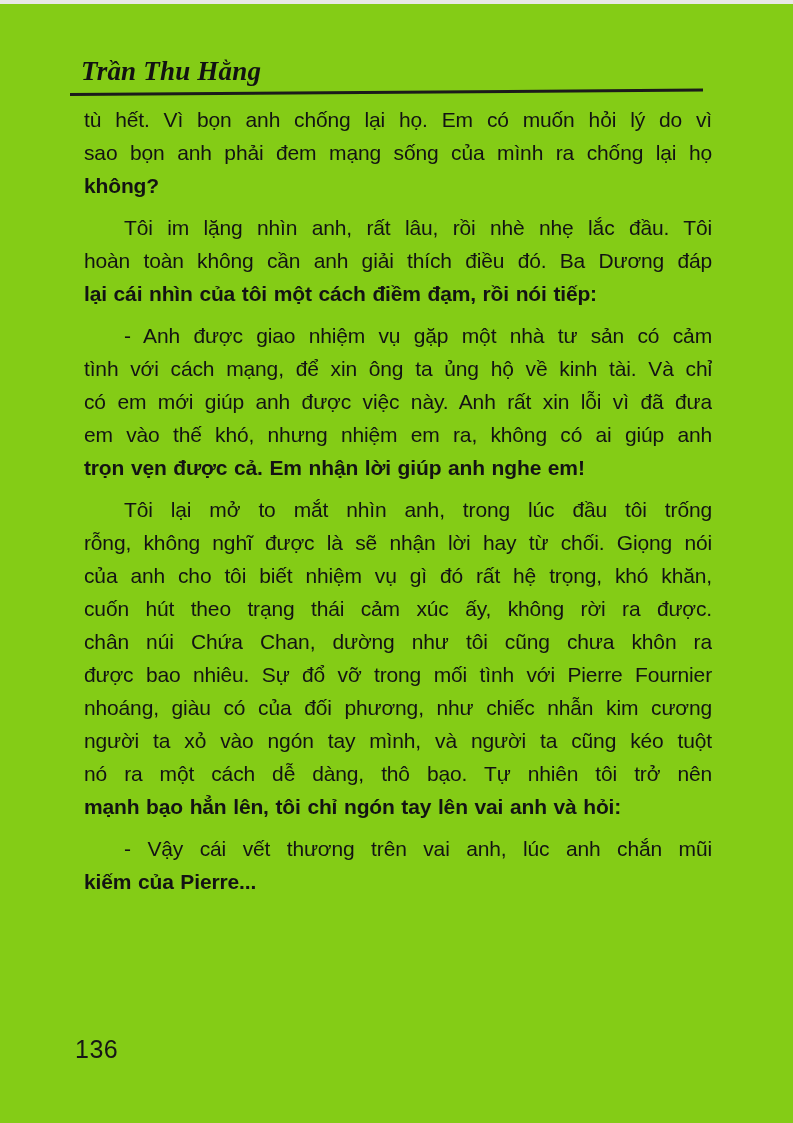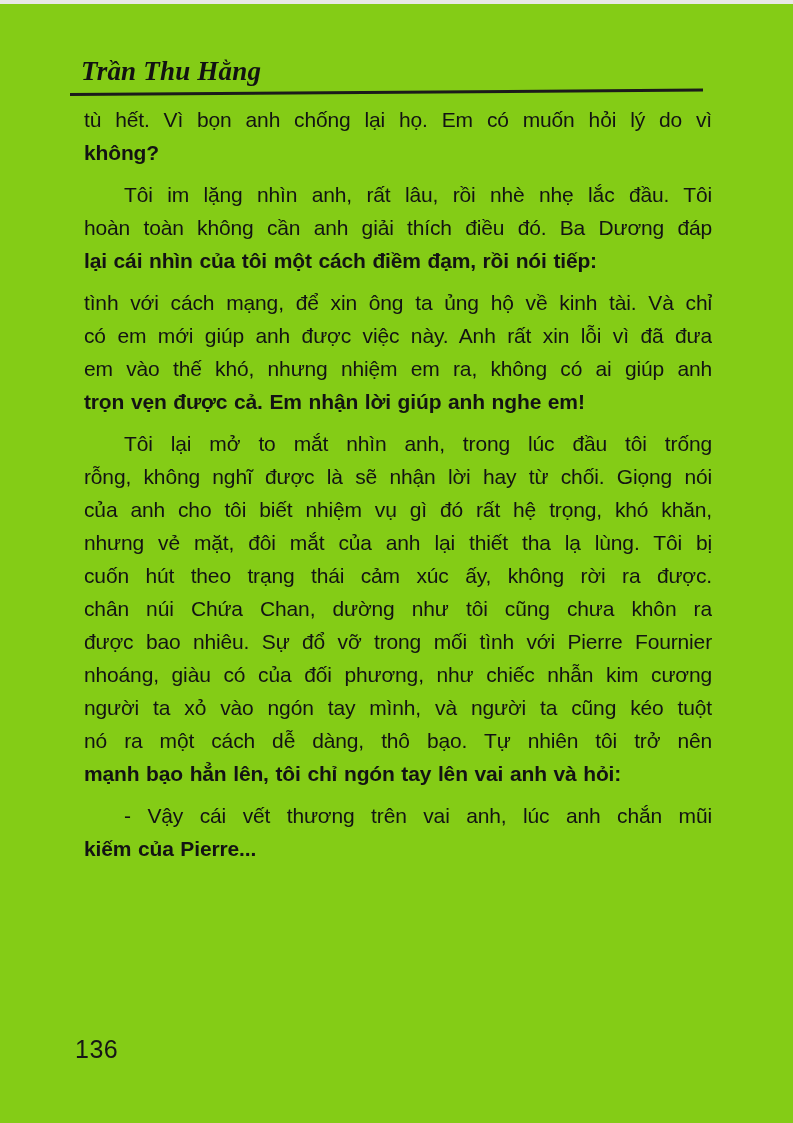--- a/index.html
+++ b/index.html
@@ -70,41 +70,42 @@
 <div class="page">
 
   <div class="running-header">Trần Thu Hằng</div>
 
   <div class="header-rule"></div>
 
   <div class="body-text">
 
     <div class="para">
       <div class="line">tù hết. Vì bọn anh chống lại họ. Em có muốn hỏi lý do vì</div>
+      <div class="line">sao bọn anh phải đem mạng sống của mình ra chống lại họ</div>
       <div class="line last">không?</div>
     </div>
 
     <div class="para">
       <div class="line indent">Tôi im lặng nhìn anh, rất lâu, rồi nhè nhẹ lắc đầu. Tôi</div>
       <div class="line">hoàn toàn không cần anh giải thích điều đó. Ba Dương đáp</div>
       <div class="line last">lại cái nhìn của tôi một cách điềm đạm, rồi nói tiếp:</div>
     </div>
 
     <div class="para">
+      <div class="line indent">- Anh được giao nhiệm vụ gặp một nhà tư sản có cảm</div>
       <div class="line">tình với cách mạng, để xin ông ta ủng hộ về kinh tài. Và chỉ</div>
       <div class="line">có em mới giúp anh được việc này. Anh rất xin lỗi vì đã đưa</div>
       <div class="line">em vào thế khó, nhưng nhiệm em ra, không có ai giúp anh</div>
       <div class="line last">trọn vẹn được cả. Em nhận lời giúp anh nghe em!</div>
     </div>
 
     <div class="para">
       <div class="line indent">Tôi lại mở to mắt nhìn anh, trong lúc đầu tôi trống</div>
       <div class="line">rỗng, không nghĩ được là sẽ nhận lời hay từ chối. Giọng nói</div>
       <div class="line">của anh cho tôi biết nhiệm vụ gì đó rất hệ trọng, khó khăn,</div>
-      <div class="line">nhưng vẻ mặt, đôi mắt của anh lại thiết tha lạ lùng. Tôi bị</div>
       <div class="line">cuốn hút theo trạng thái cảm xúc ấy, không rời ra được.</div>
       <div class="line">chân núi Chứa Chan, dường như tôi cũng chưa khôn ra</div>
       <div class="line">được bao nhiêu. Sự đổ vỡ trong mối tình với Pierre Fournier</div>
       <div class="line">nhoáng, giàu có của đối phương, như chiếc nhẫn kim cương</div>
       <div class="line">người ta xỏ vào ngón tay mình, và người ta cũng kéo tuột</div>
       <div class="line">nó ra một cách dễ dàng, thô bạo. Tự nhiên tôi trở nên</div>
       <div class="line last">mạnh bạo hẳn lên, tôi chỉ ngón tay lên vai anh và hỏi:</div>
     </div>
 
     <div class="para">

